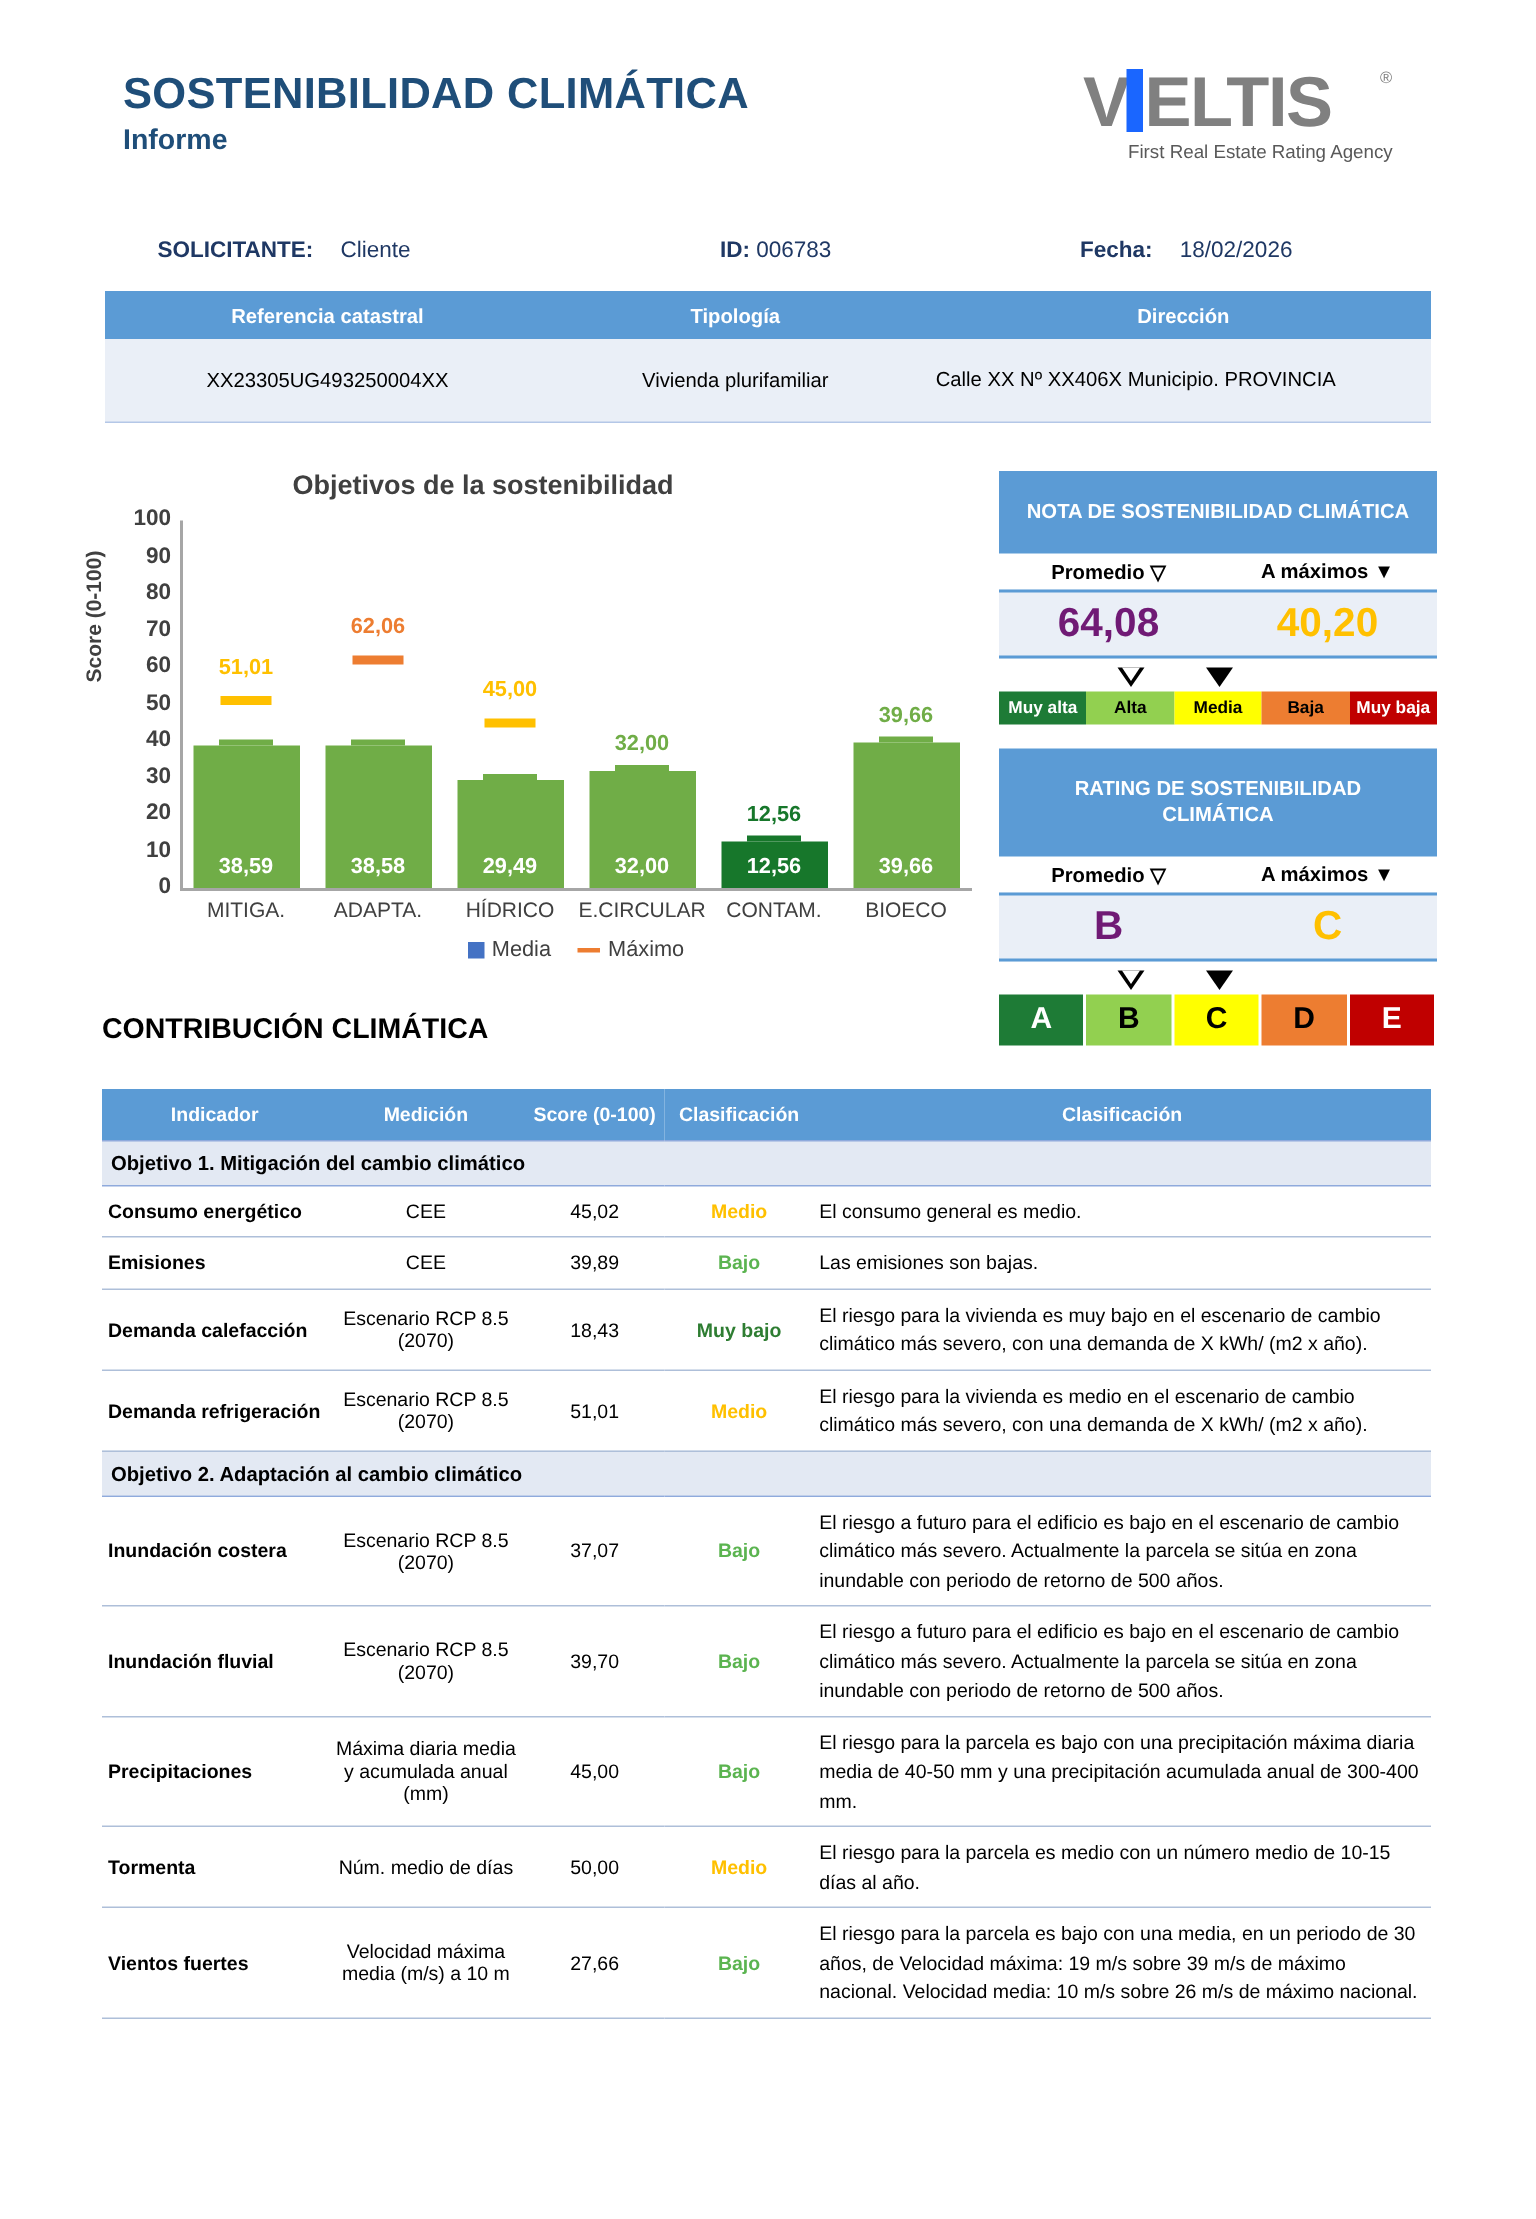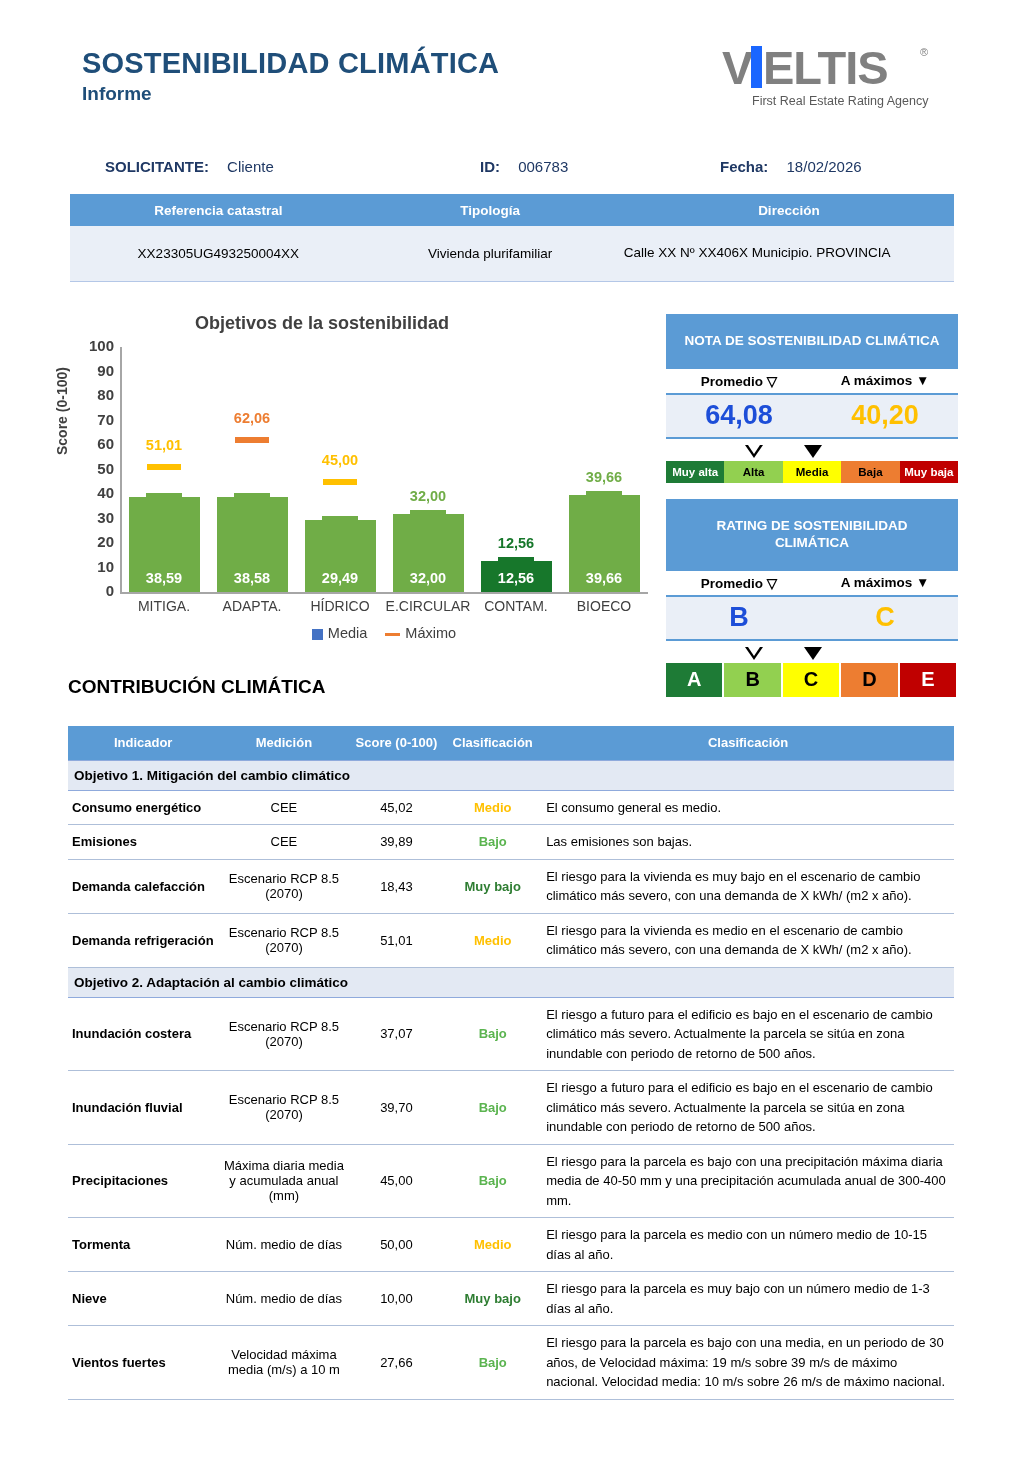--- a/index.html
+++ b/index.html
@@ -97,21 +97,21 @@
     background:#5b9bd5;color:#fff;font-weight:bold;font-size:13.5px;
     text-align:center;padding:19px 4px;line-height:1.25;
   }
   .panel-cols{display:flex;height:24px;align-items:center;}
   .panel-cols div{width:50%;text-align:center;font-size:13.5px;font-weight:bold;color:#000;}
   .panel-vals{
     display:flex;height:42px;align-items:center;background:#eaeff7;
     border-top:2px solid #5b9bd5;border-bottom:2px solid #5b9bd5;
   }
   .panel-vals div{width:50%;text-align:center;font-size:27px;font-weight:bold;}
-  .val-green{color:#1d4ed8;}
+  .val-green{color:#701a75;}
   .val-yellow{color:#ffc000;}
   .val-rating{font-size:30px;}
   .marker-row{position:relative;height:22px;}
   .tri-hollow{
     position:absolute;width:0;height:0;border-left:9px solid transparent;
     border-right:9px solid transparent;border-top:13px solid #000;
   }
   .tri-hollow::after{
     content:"";position:absolute;left:-6px;top:-13px;width:0;height:0;
     border-left:6px solid transparent;border-right:6px solid transparent;border-top:9px solid #fff;
@@ -175,21 +175,21 @@
     </div>
   </div>
 
   <div class="solicitante">
     <span class="sol-a">
       <span class="sol-lbl">SOLICITANTE:</span>
       <span class="sol-val" style="margin-left:14px">Cliente</span>
     </span>
     <span class="sol-b">
       <span class="sol-lbl">ID:</span>
-      <span class="sol-val" style="margin-left:14px">006783</span>
+      <span class="sol-val" style="">006783</span>
     </span>
     <span class="sol-c">
       <span class="sol-lbl">Fecha:</span>
       <span class="sol-val" style="margin-left:14px">18/02/2026</span>
     </span>
   </div>
 
   <div class="cat-table">
     <div class="cat-head">
       <div class="cat-c1">Referencia catastral</div>
@@ -384,27 +384,20 @@
           <td class="c-int">El riesgo para la parcela es bajo con una precipitación máxima diaria media de 40-50 mm y una precipitación acumulada anual de 300-400 mm.</td>
         </tr>
         <tr class="drow">
           <td class="c-ind">Tormenta</td>
           <td class="c-med">Núm. medio de días</td>
           <td class="c-sco">50,00</td>
           <td class="c-cla cl-medio">Medio</td>
           <td class="c-int">El riesgo para la parcela es medio con un número medio de 10-15 días al año.</td>
         </tr>
         <tr class="drow">
-          <td class="c-ind">Nieve</td>
-          <td class="c-med">Núm. medio de días</td>
-          <td class="c-sco">10,00</td>
-          <td class="c-cla cl-muybajo">Muy bajo</td>
-          <td class="c-int">El riesgo para la parcela es muy bajo con un número medio de 1-3 días al año.</td>
-        </tr>
-        <tr class="drow">
           <td class="c-ind">Vientos fuertes</td>
           <td class="c-med">Velocidad máxima media (m/s) a 10 m</td>
           <td class="c-sco">27,66</td>
           <td class="c-cla cl-bajo">Bajo</td>
           <td class="c-int">El riesgo para la parcela es bajo con una media, en un periodo de 30 años, de Velocidad máxima: 19 m/s sobre 39 m/s de máximo nacional. Velocidad media: 10 m/s sobre 26 m/s de máximo nacional.</td>
         </tr>
       </tbody>
   </table>
 
 </div>

